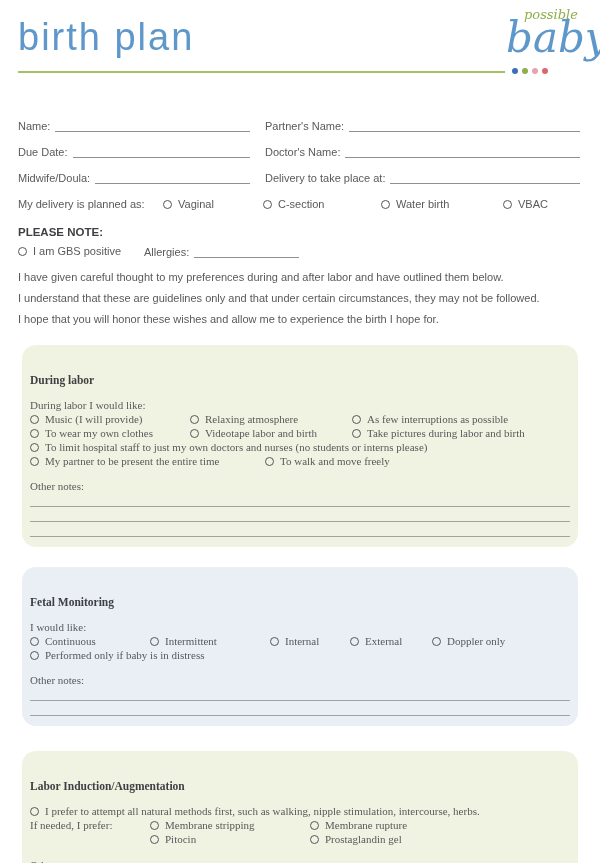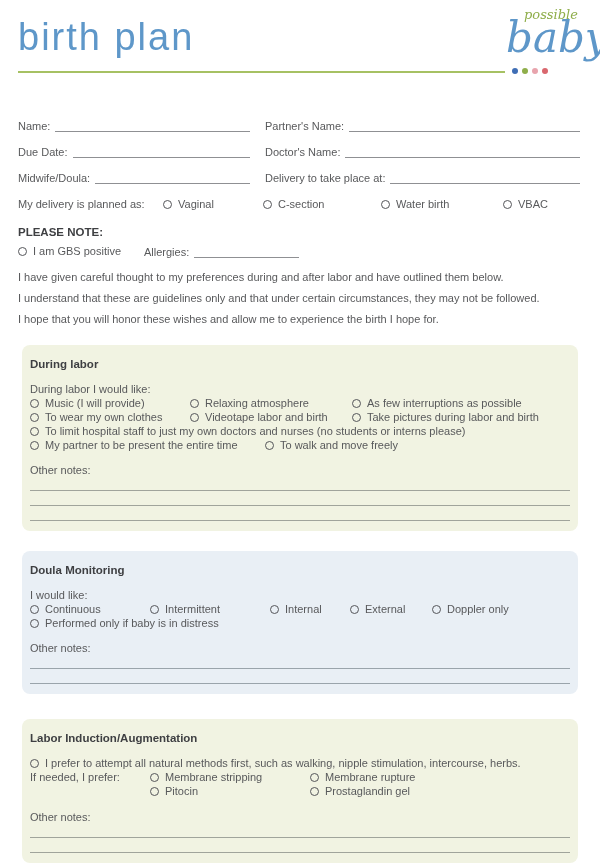--- a/index.html
+++ b/index.html
@@ -31,21 +31,21 @@
   .w160 { width:160px; } .w162 { width:162px;text-align:right; } .w235 { width:235px; }
   .w120 { width:120px; } .w80 { width:80px; } .w82 { width:82px; }
   .wifn { width:120px; }
   
   .note-label { margin:16px 0 6px 18px; font-weight:bold; font-size:11.5px; color:#3e3f42; }
   .note-row   { display:flex; align-items:center; margin:0 20px 0 18px; }
   .allergies  { display:flex; align-items:flex-end; flex:none; width:155px; }
   .intro { margin:14px 20px 0 18px; }
   .intro p { margin:0 0 10px 0; line-height:11px; }
   
-  .box { margin:20px 22px 0 22px; border-radius:8px; padding:13px 8px 10px 8px; }
+  .box { margin:20px 22px 0 22px; border-radius:14px; padding:29px 8px 10px 8px;font-family:Liberation Serif, serif; }
   .box.green { background:#f1f3e2; }
   .box.blue  { background:#e9eff5; }
   .box-title { font-weight:bold; font-size:11.5px; color:#3e3f42; }
   .box .bintro { margin-top:13px; margin-bottom:2px; }
   .opt-row { display:flex; margin-top:1px; line-height:13px; }
   .other { margin-top:12px; }
   .noteline { border-bottom:1px solid #a0a49b; height:14px; }
   .box.blue .noteline { border-bottom-color:#9aa4ab; }
   .ind-cols { display:flex; margin-top:1px; line-height:13px; }
   .ind-col  { display:flex; flex-direction:column; }
@@ -187,21 +187,21 @@
       <span>To walk and move freely</span>
     </span>
   </div>
   <div class="other">Other notes:</div>
   <div class="noteline"></div>
   <div class="noteline"></div>
   <div class="noteline"></div>
 </div>
 
 <div class="box blue">
-  <div class="box-title">Doula Monitoring</div>
+  <div class="box-title">Fetal Monitoring</div>
   <div class="bintro">I would like:</div>
   <div class="opt-row">
     <span class="radio w120">
       <span class="rc"></span>
       <span>Continuous</span>
     </span>
     <span class="radio w120">
       <span class="rc"></span>
       <span>Intermittent</span>
     </span>

